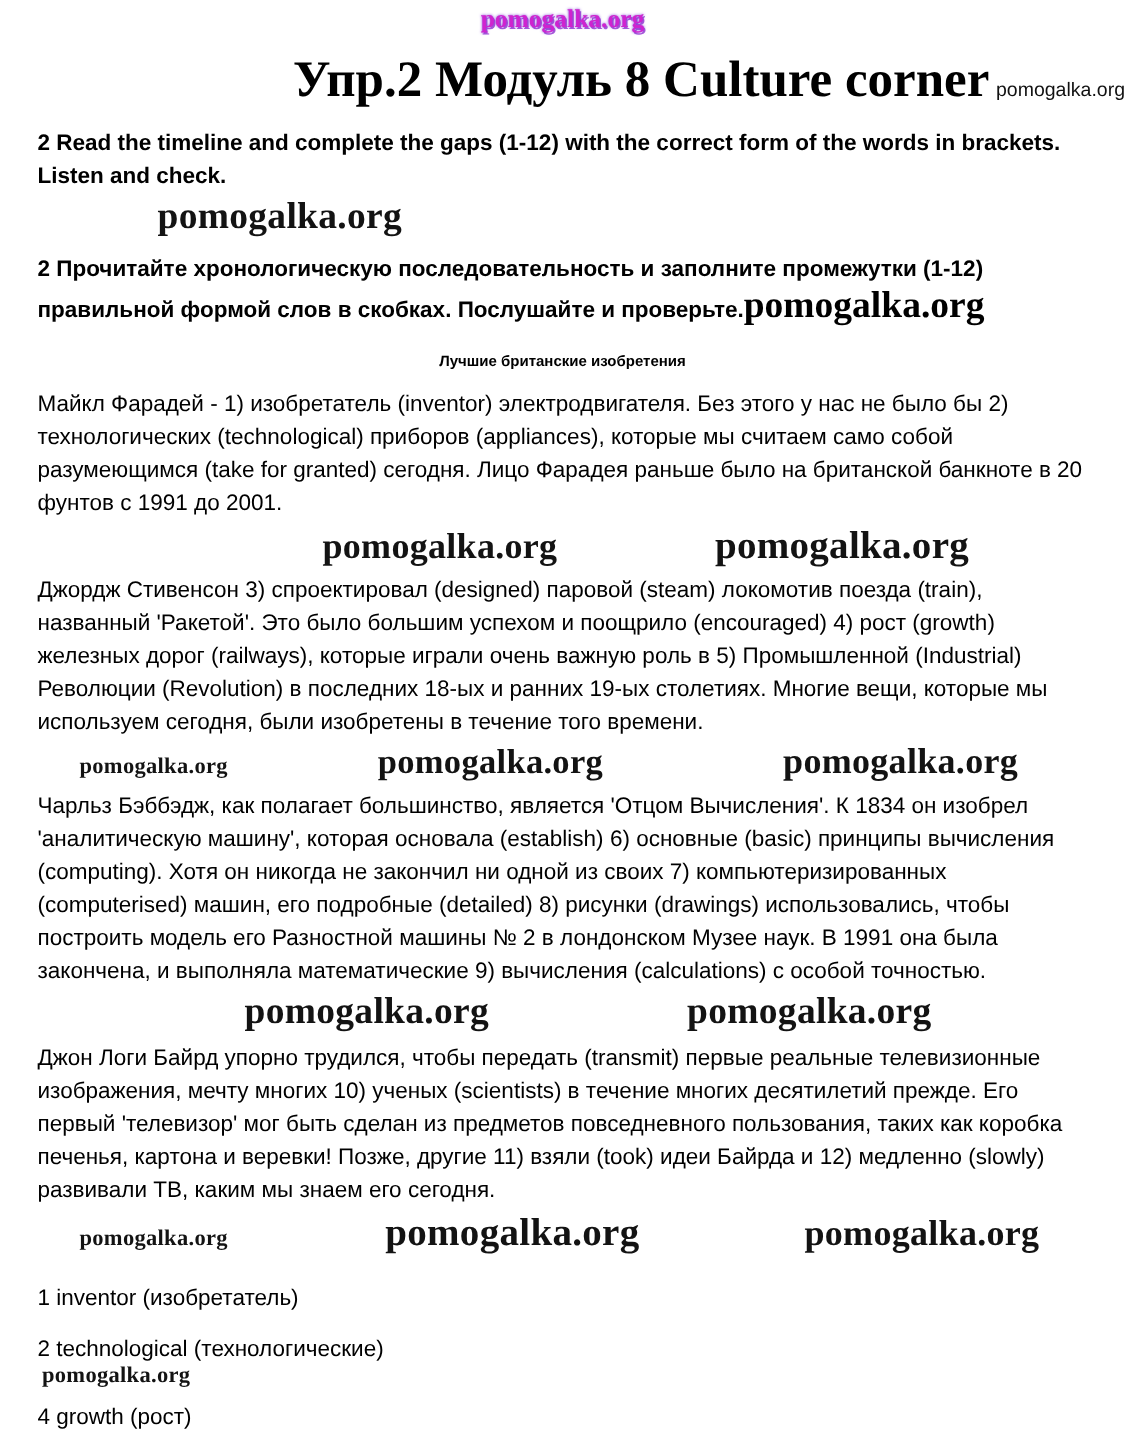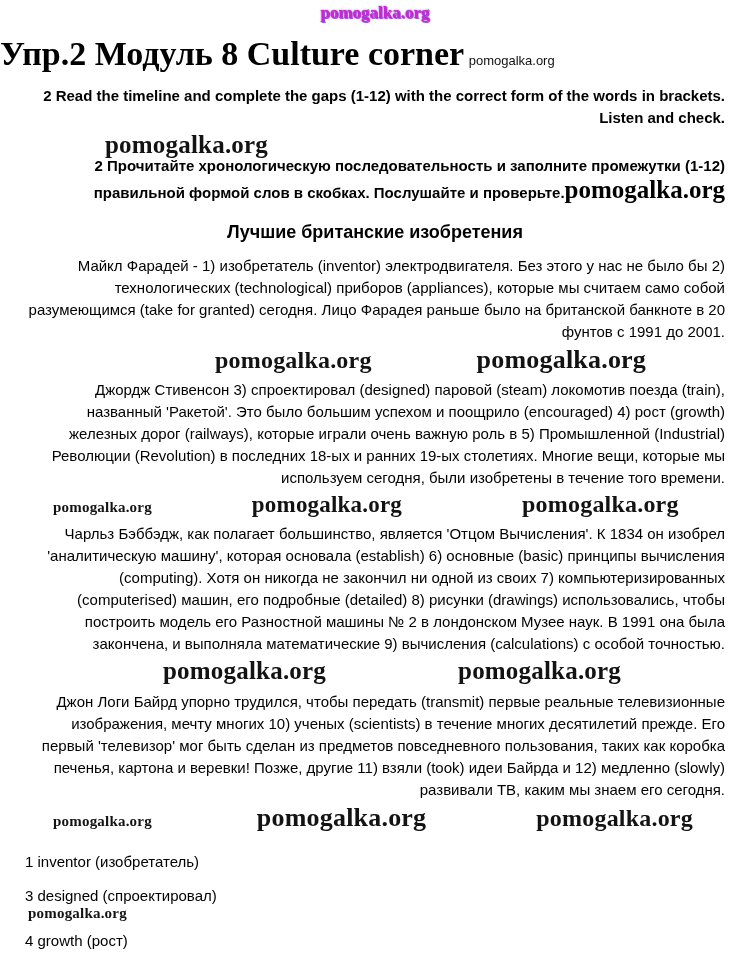--- a/index.html
+++ b/index.html
@@ -8,31 +8,31 @@
 
   .wm { font-family:"Liberation Serif", serif; font-weight:700; color:#131313; white-space:nowrap; letter-spacing:0.2px; }
   .wm-15 { font-size:15px; }
   .wm-23 { font-size:23px; }
   .wm-24 { font-size:24px; }
   .wm-25 { font-size:25px; }
   .wm-26 { font-size:26px; }
   .wm-top { display:block; text-align:center; font-family:"Liberation Serif", serif; font-weight:700; font-size:17px;
             color:#cf24cf; text-shadow:0 0 2px #7d3bd6, 1px 1px 0 #a95bd9; }
 
-  .title-line { text-align:left; margin-top:12px; }
+  .title-line { text-align:right; margin-top:12px; }
   .page-title { font-family:"Liberation Serif", serif; font-weight:700; font-size:34px; line-height:38px; }
   .title-wm { font-family:"Liberation Sans", sans-serif; font-size:13px; font-weight:400; color:#111; }
 
-  .par { margin:12px 25px 0 25px; font-size:15px; line-height:22px; text-align:right; }
+  .par { margin:12px 25px 0 25px; font-size:15px; line-height:22px; text-align:left; }
   .bold-par { font-weight:700; }
   .seg-b { font-weight:400; }
   .seg-i { }
   .seg-w { font-family:"Liberation Serif", serif; font-weight:700; font-size:25px; line-height:26px; }
 
-  .heading { margin:18px 25px 4px 25px; font-size:18px; font-weight:700; text-align:center; }
+  .heading { margin:18px 25px 4px 25px; font-size:10px; font-weight:700; text-align:center; }
 
   .wm-row { margin:2px 0 0 25px; display:flex; align-items:baseline; height:30px; }
   .wm-row-tight { height:24px; }
 
   .answers { margin:6px 25px 0 25px; font-size:15px; }
   .answer-line { margin-top:17px; }
 </style>
 </head>
 <body>
 
@@ -44,21 +44,21 @@
     <span class="page-title">Упр.2 Модуль 8 Culture corner</span>
     <span class="title-wm">pomogalka.org</span>
   </div>
 
   <p class="par bold-par"><span>2 Read the timeline and complete the gaps (1-12) with the correct form of the words in brackets. Listen and check.</span></p>
 
   <div class="wm-row wm-row-tight">
     <span class="wm wm-25" style="margin-left:80px">pomogalka.org</span>
   </div>
 
-  <p class="par bold-par" style="margin-top:0"><span>2 Прочитайте хронологическую последовательность и заполните промежутки (1-12) правильной формой слов в скобках. Послушайте и проверьте.</span><span class="seg-w">pomogalka.org</span></p>
+  <p class="par bold-par" style="margin-top:14px"><span>2 Прочитайте хронологическую последовательность и заполните промежутки (1-12) правильной формой слов в скобках. Послушайте и проверьте.</span><span class="seg-w">pomogalka.org</span></p>
 
   <div class="heading">Лучшие британские изобретения</div>
 
   <p class="par"><span class="seg-i">Майкл Фарадей</span><span> - 1) изобретатель (inventor) электродвигателя. Без этого у нас не было бы 2) технологических (technological) </span><span class="seg-b">приборов (appliances)</span><span>, которые мы </span><span class="seg-b">считаем само собой разумеющимся (take for granted)</span><span> сегодня. Лицо Фарадея раньше было на британской банкноте в 20 фунтов с 1991 до 2001.</span></p>
 
   <div class="wm-row">
     <span class="wm wm-24" style="margin-left:190px">pomogalka.org</span>
     <span class="wm wm-26" style="margin-left:105px">pomogalka.org</span>
   </div>
 
@@ -80,20 +80,20 @@
   <p class="par" style="margin-top:4px"><span class="seg-i">Джон Логи Байрд</span><span> упорно трудился, чтобы </span><span class="seg-b">передать (transmit)</span><span> первые реальные телевизионные изображения, мечту многих 10) ученых (scientists) в течение многих десятилетий прежде. Его первый 'телевизор' мог быть сделан из предметов повседневного пользования, таких как коробка печенья, картона и веревки! Позже, другие 11) взяли (took) идеи Байрда и 12) медленно (slowly) развивали ТВ, каким мы знаем его сегодня.</span></p>
 
   <div class="wm-row">
     <span class="wm wm-15" style="margin-left:28px">pomogalka.org</span>
     <span class="wm wm-26" style="margin-left:105px">pomogalka.org</span>
     <span class="wm wm-24" style="margin-left:110px">pomogalka.org</span>
   </div>
 
   <div class="answers">
     <div class="answer-line" style="margin-top:20px">1 inventor (изобретатель)</div>
-    <div class="answer-line">3 designed (спроектировал)</div>
+    <div class="answer-line">2 technological (технологические)</div>
     <div class="wm-row wm-row-tight" style="margin-left:3px; margin-top:1px">
       <span class="wm wm-15">pomogalka.org</span>
     </div>
     <div class="answer-line" style="margin-top:3px">4 growth (рост)</div>
   </div>
 
 </div>
 
 </body></html>

